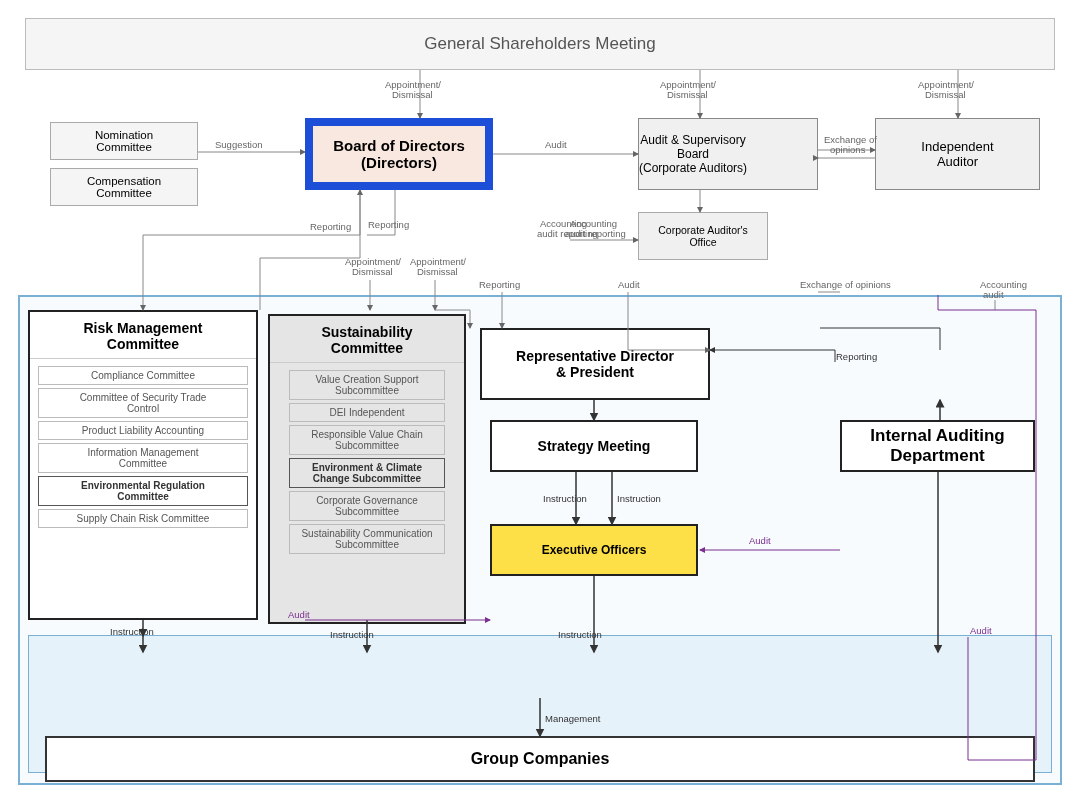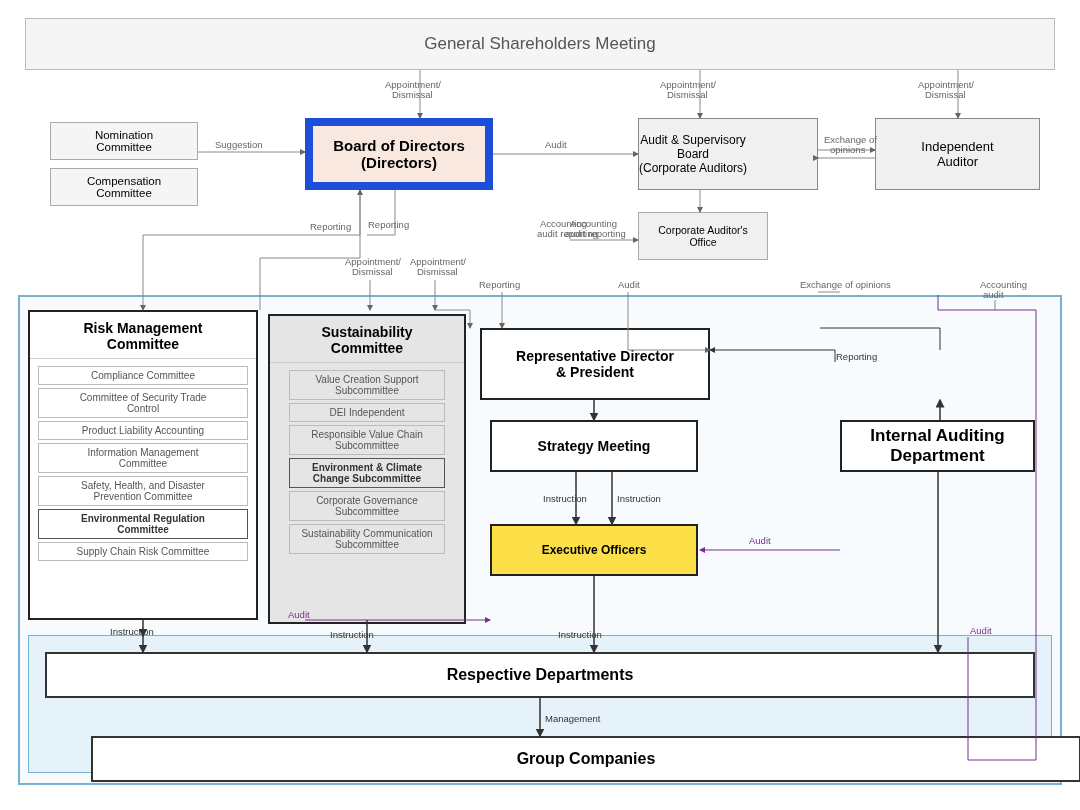--- a/index.html
+++ b/index.html
@@ -261,21 +261,20 @@
       position: absolute;
       top: 736px; left: 45px;
       width: 990px; height: 46px;
       border: 2px solid #333;
       background: #fff;
       display: flex;
       align-items: center;
       justify-content: center;
       font-size: 16px;
       font-weight: bold;
-      margin-left: 46px;
     }
 
     
     .arrows-svg {
       position: absolute;
       top: 0; left: 0;
       width: 1080px; height: 810px;
       pointer-events: none;
     }
     .label-text {
@@ -344,21 +343,20 @@
   <div class="rmc-outer">
     <div class="rmc-title">
       <div>Risk Management</div>
       <div>Committee</div>
     </div>
     <div class="rmc-items">
       <div class="rmc-item">Compliance Committee</div>
       <div class="rmc-item">Committee of Security Trade<br>Control</div>
       <div class="rmc-item">Product Liability Accounting</div>
       <div class="rmc-item">Information Management<br>Committee</div>
-      <div class="rmc-item">Safety, Health, and Disaster<br>Prevention Committee</div>
       <div class="rmc-item bold-border"><strong>Environmental Regulation<br>Committee</strong></div>
       <div class="rmc-item">Supply Chain Risk Committee</div>
     </div>
   </div>
 
   <div class="sc-outer">
     <div class="sc-title">
       <div>Sustainability</div>
       <div>Committee</div>
     </div>
@@ -389,23 +387,20 @@
       <div>Department</div>
     </div>
   </div>
 
   <div class="exec-box">
     <span>Executive Officers</span>
   </div>
 
   <div class="blue-inner"></div>
 
-  <div class="resp-dept-box">
-    <span>Respective Departments</span>
-  </div>
 
   <div class="group-co-box">
     <span>Group Companies</span>
   </div>
 
   <svg class="arrows-svg">
     <defs>
       <marker id="arr" markerWidth="6" markerHeight="6" refX="5" refY="3" orient="auto">
         <path d="M0,0 L0,6 L6,3 z" fill="#666"></path>
       </marker>

